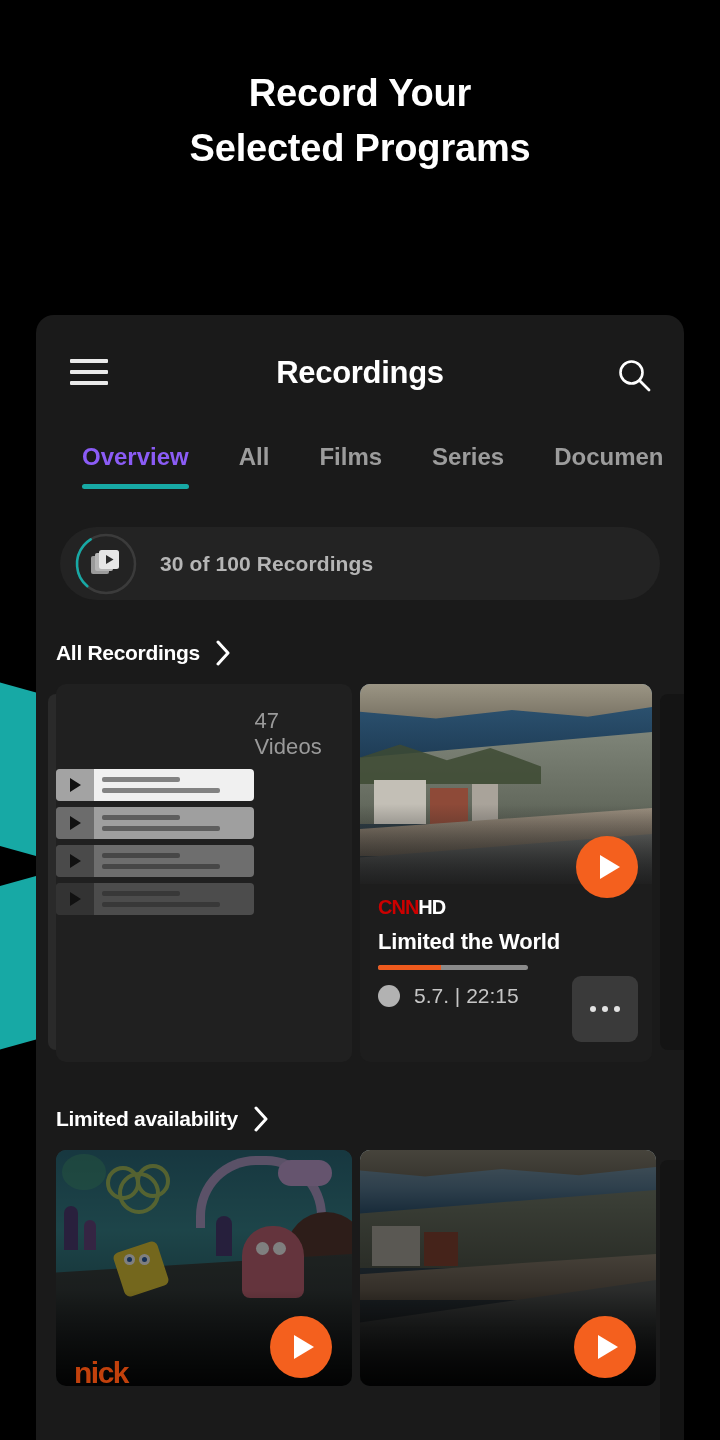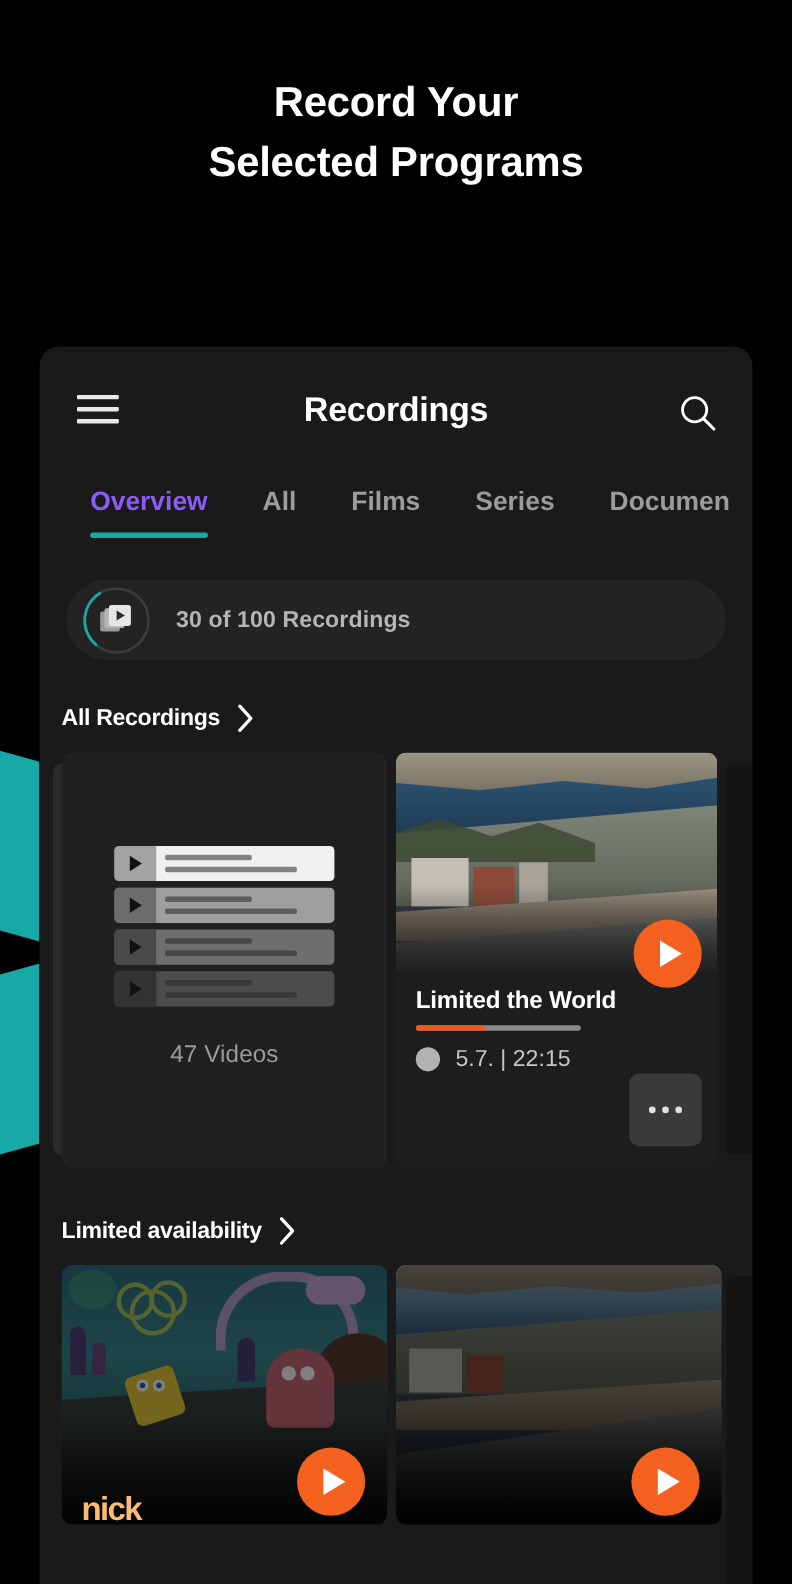--- a/index.html
+++ b/index.html
@@ -100,21 +100,21 @@
   .row { position:relative; height:382px; padding-left:20px; display:flex; gap:8px; }
   .row-peek-left {
     position:absolute; left:12px; top:10px; width:14px; height:356px;
     background:#2a2a2a; border-radius:8px 0 0 8px;
   }
 
   
   .card-list {
     position:relative; width:296px; height:378px;
     background:#202020; border-radius:10px; flex:0 0 auto;
-    display:flex; flex-direction:column; align-items:center;
+    display:flex; flex-direction:row; align-items:flex-start;
   }
   .stack { margin-top:85px; width:200px; }
   .srow {
     height:32px; margin-bottom:6px; border-radius:4px;
     display:flex; align-items:center; overflow:hidden;
   }
   .srow .sply {
     width:38px; height:100%; background:rgba(0,0,0,.32);
     display:flex; align-items:center; justify-content:center;
   }
@@ -229,21 +229,21 @@
   .sb .bobface i:nth-child(2){ left:15px; }
   .sb .bobface i::after { content:""; position:absolute; left:3px; top:3px; width:5px; height:5px; border-radius:50%; background:#2a5fa8; }
   .sb .pat { position:absolute; left:186px; top:76px; width:62px; height:72px; background:#c9697a; border-radius:30px 30px 8px 8px; }
   .sb .pateye { position:absolute; left:200px; top:92px; width:34px; height:14px; }
   .sb .pateye i { position:absolute; width:13px; height:13px; border-radius:50%; background:#fff; }
   .sb .pateye i:nth-child(1){ left:0; }
   .sb .pateye i:nth-child(2){ left:17px; }
   .sb .rock { position:absolute; left:230px; top:62px; width:80px; height:66px; background:#5a3b33; border-radius:40px 40px 0 0; }
   .nick-logo {
     position:absolute; left:18px; bottom:-4px;
-    color:#fdba74; font-size:30px; font-weight:bold; letter-spacing:-1.5px;
+    color:#c2410c; font-size:30px; font-weight:bold; letter-spacing:-1.5px;
   }
 
   
   .bc .sky2 { position:absolute; inset:0; background:linear-gradient(#8fa9b8 0%, #5d8099 16%, #2c5270 28%, #31434f 48%, #2a3034 70%, #15181a 100%); }
   .bc .hill2 { position:absolute; left:0; top:0; width:100%; height:34px; background:linear-gradient(#8d8878,#6b665a); clip-path:polygon(0 0,100% 0,100% 50%,74% 74%,48% 56%,22% 78%,0 60%); }
   .bc .town2 { position:absolute; left:0; top:40px; width:100%; height:78px; background:linear-gradient(#78806f,#555b4f); clip-path:polygon(0 30%,100% 0,100% 100%,0 100%); }
   .bc .b1 { position:absolute; left:12px; top:76px; width:48px; height:40px; background:#b4b0a6; }
   .bc .b2 { position:absolute; left:64px; top:82px; width:34px; height:34px; background:#8a4735; }
   .bc .beach2 { position:absolute; left:0; top:104px; width:100%; height:46px; background:linear-gradient(#8d8272,#5f5549); clip-path:polygon(0 44%,100% 0,100% 100%,0 100%); }
   .bc .surf2 { position:absolute; left:0; top:130px; width:100%; height:106px; background:linear-gradient(#5c5f5d,#1a1d1f); clip-path:polygon(0 40%,100% 0,100% 100%,0 100%); }
@@ -383,20 +383,23 @@
           <div class="beach"></div>
           <div class="surf"></div>
         </div>
         <div class="fade"></div>
 
         <div class="play-btn">
             <b></b>
           </div>
 
         <div class="card-body">
+          <div class="chanlogo">
+            <span class="c1">CNN</span><span class="c2">HD</span>
+          </div>
           <div class="media-title">Limited the World</div>
           <div class="progress">
               <i></i>
             </div>
           <div class="meta">
             <span class="dot"></span>
             <span class="mt">5.7. | 22:15</span>
           </div>
         </div>
 

